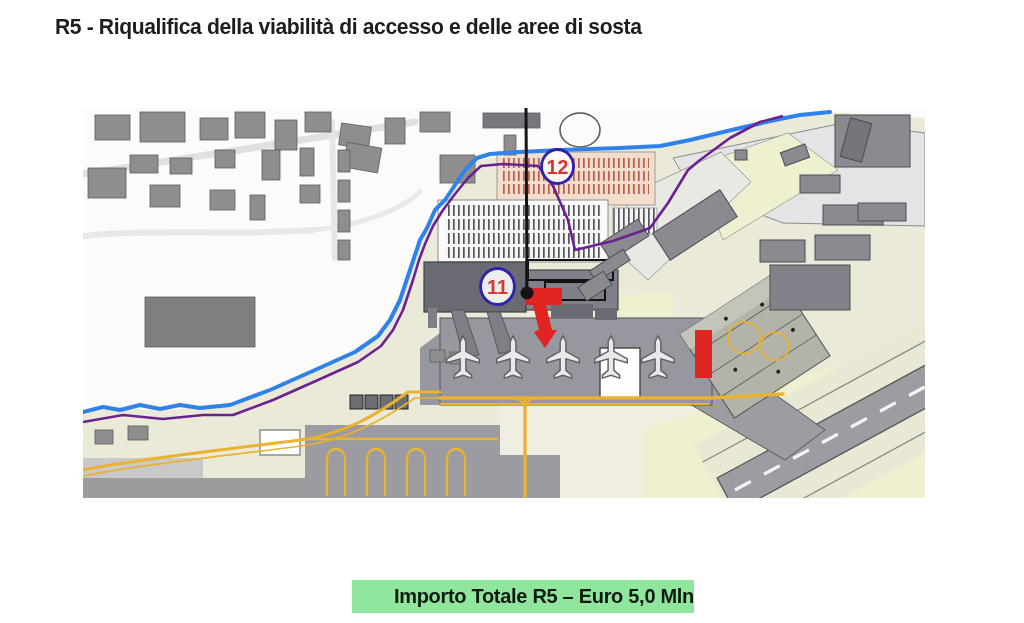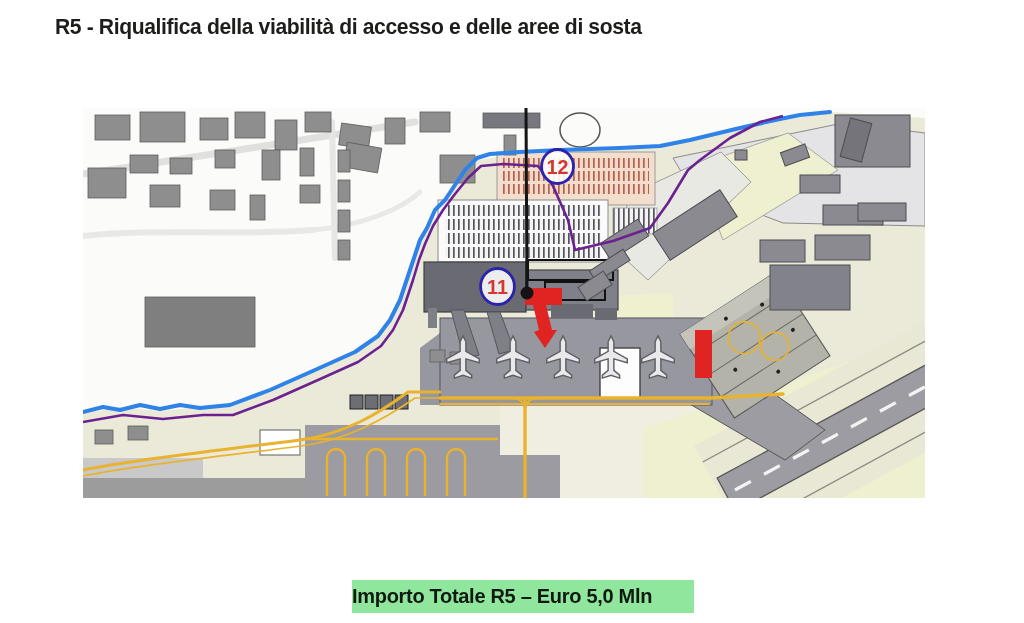--- a/index.html
+++ b/index.html
@@ -24,21 +24,21 @@
     color:var(--marker-number,#d23732);
     font-weight:700;display:flex;align-items:center;justify-content:center;
     transform:scale(.94,1);
   }
   .marker-11{left:478px;top:267px;width:33px;height:33px;font-size:21px;}
   .marker-12{left:539px;top:148px;width:31px;height:31px;font-size:21px;}
   .banner{
     position:absolute;left:352px;top:580px;width:342px;height:33px;
     background:var(--banner-bg,#90e69c);
     color:var(--banner-color,#0e1a10);
-    font-size:20px;font-weight:700;text-align:left;line-height:33px;
+    font-size:20px;font-weight:700;text-align:right;line-height:33px;
     letter-spacing:-0.3px;
   }
 </style>
 </head>
 <body>
 
 <div class="page-title">R5 - Riqualifica della viabilità di accesso e delle aree di sosta</div>
 
 <div class="map-wrap">
 <svg viewBox="0 0 842 390" xmlns="http://www.w3.org/2000/svg">

